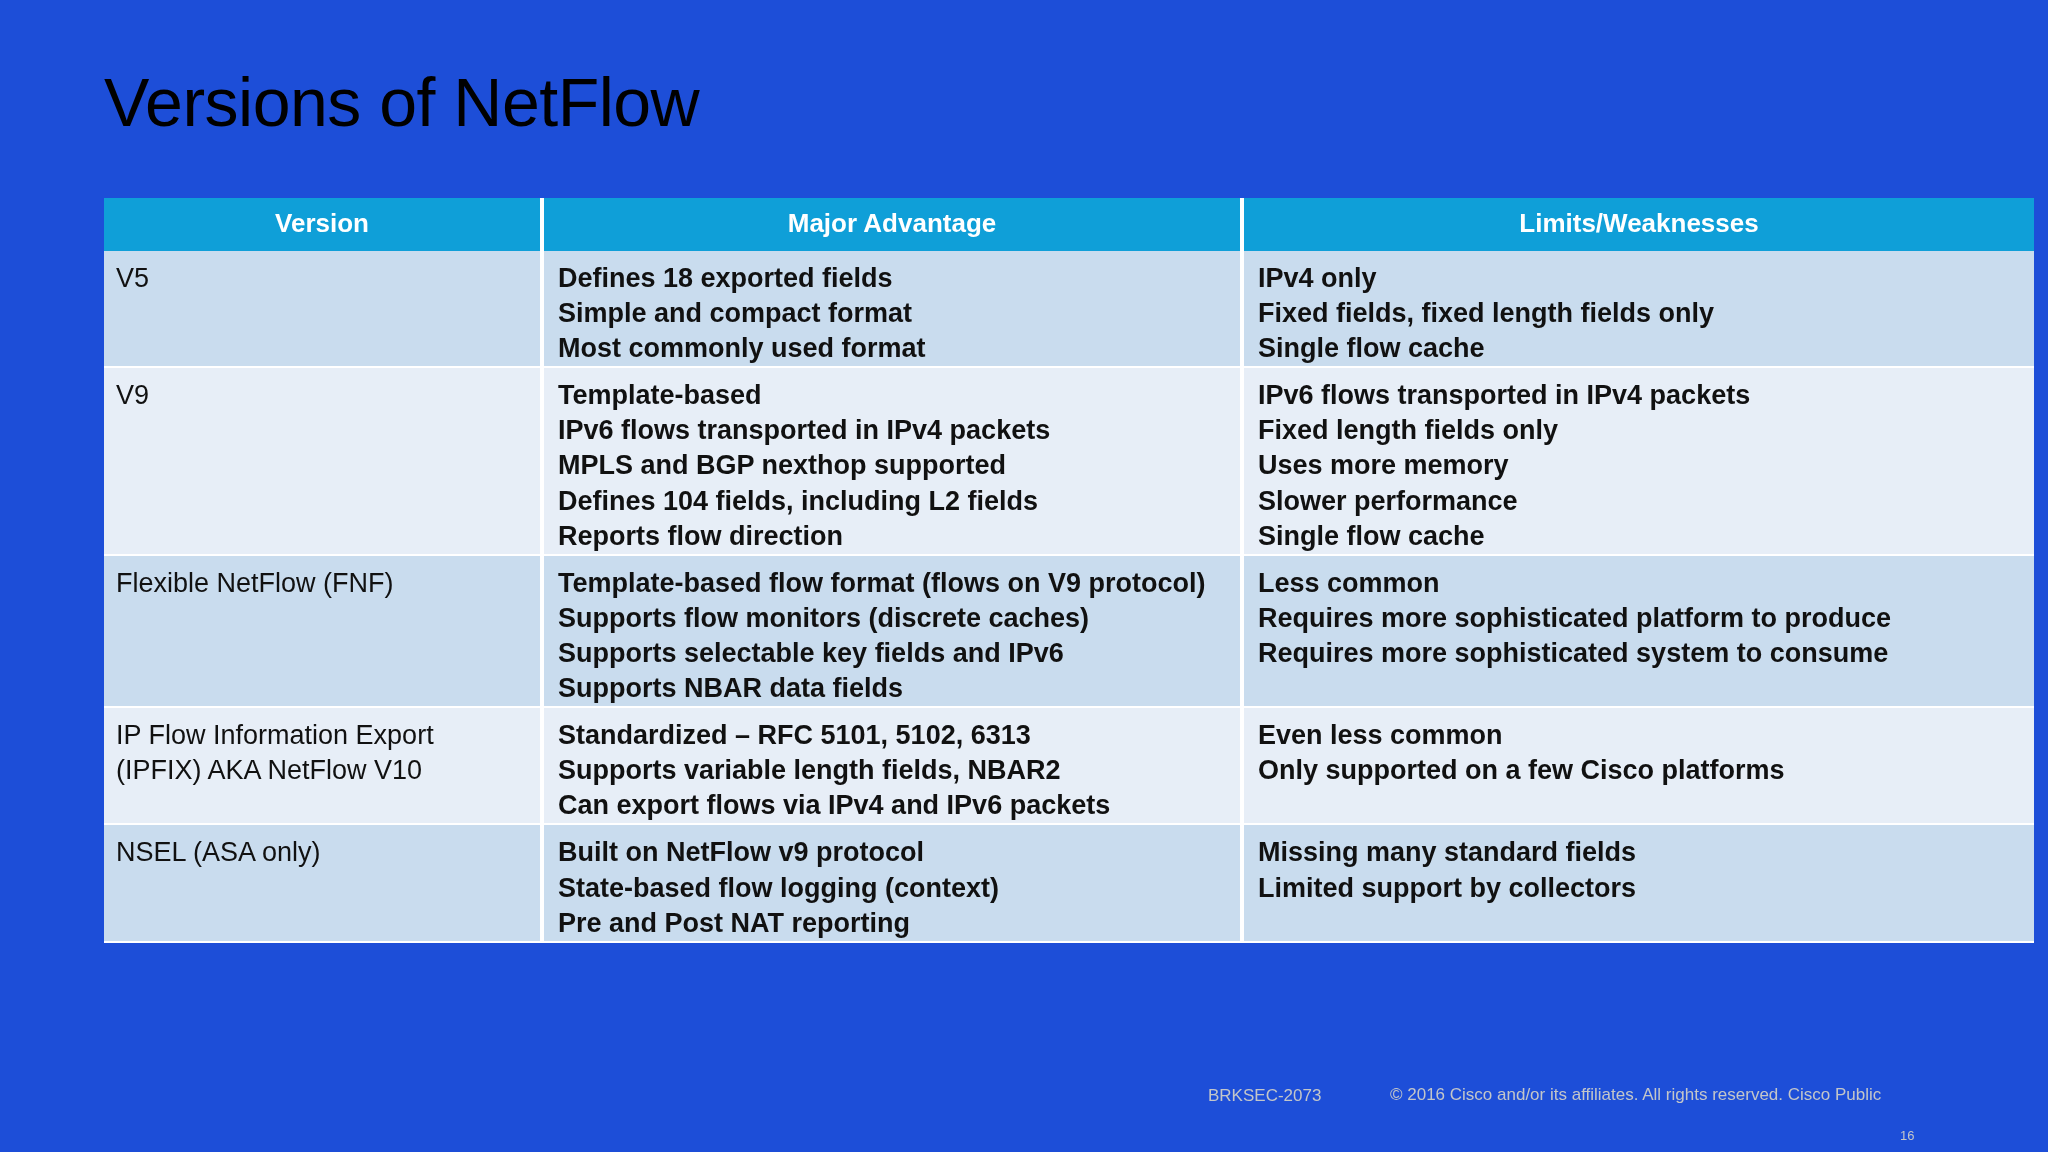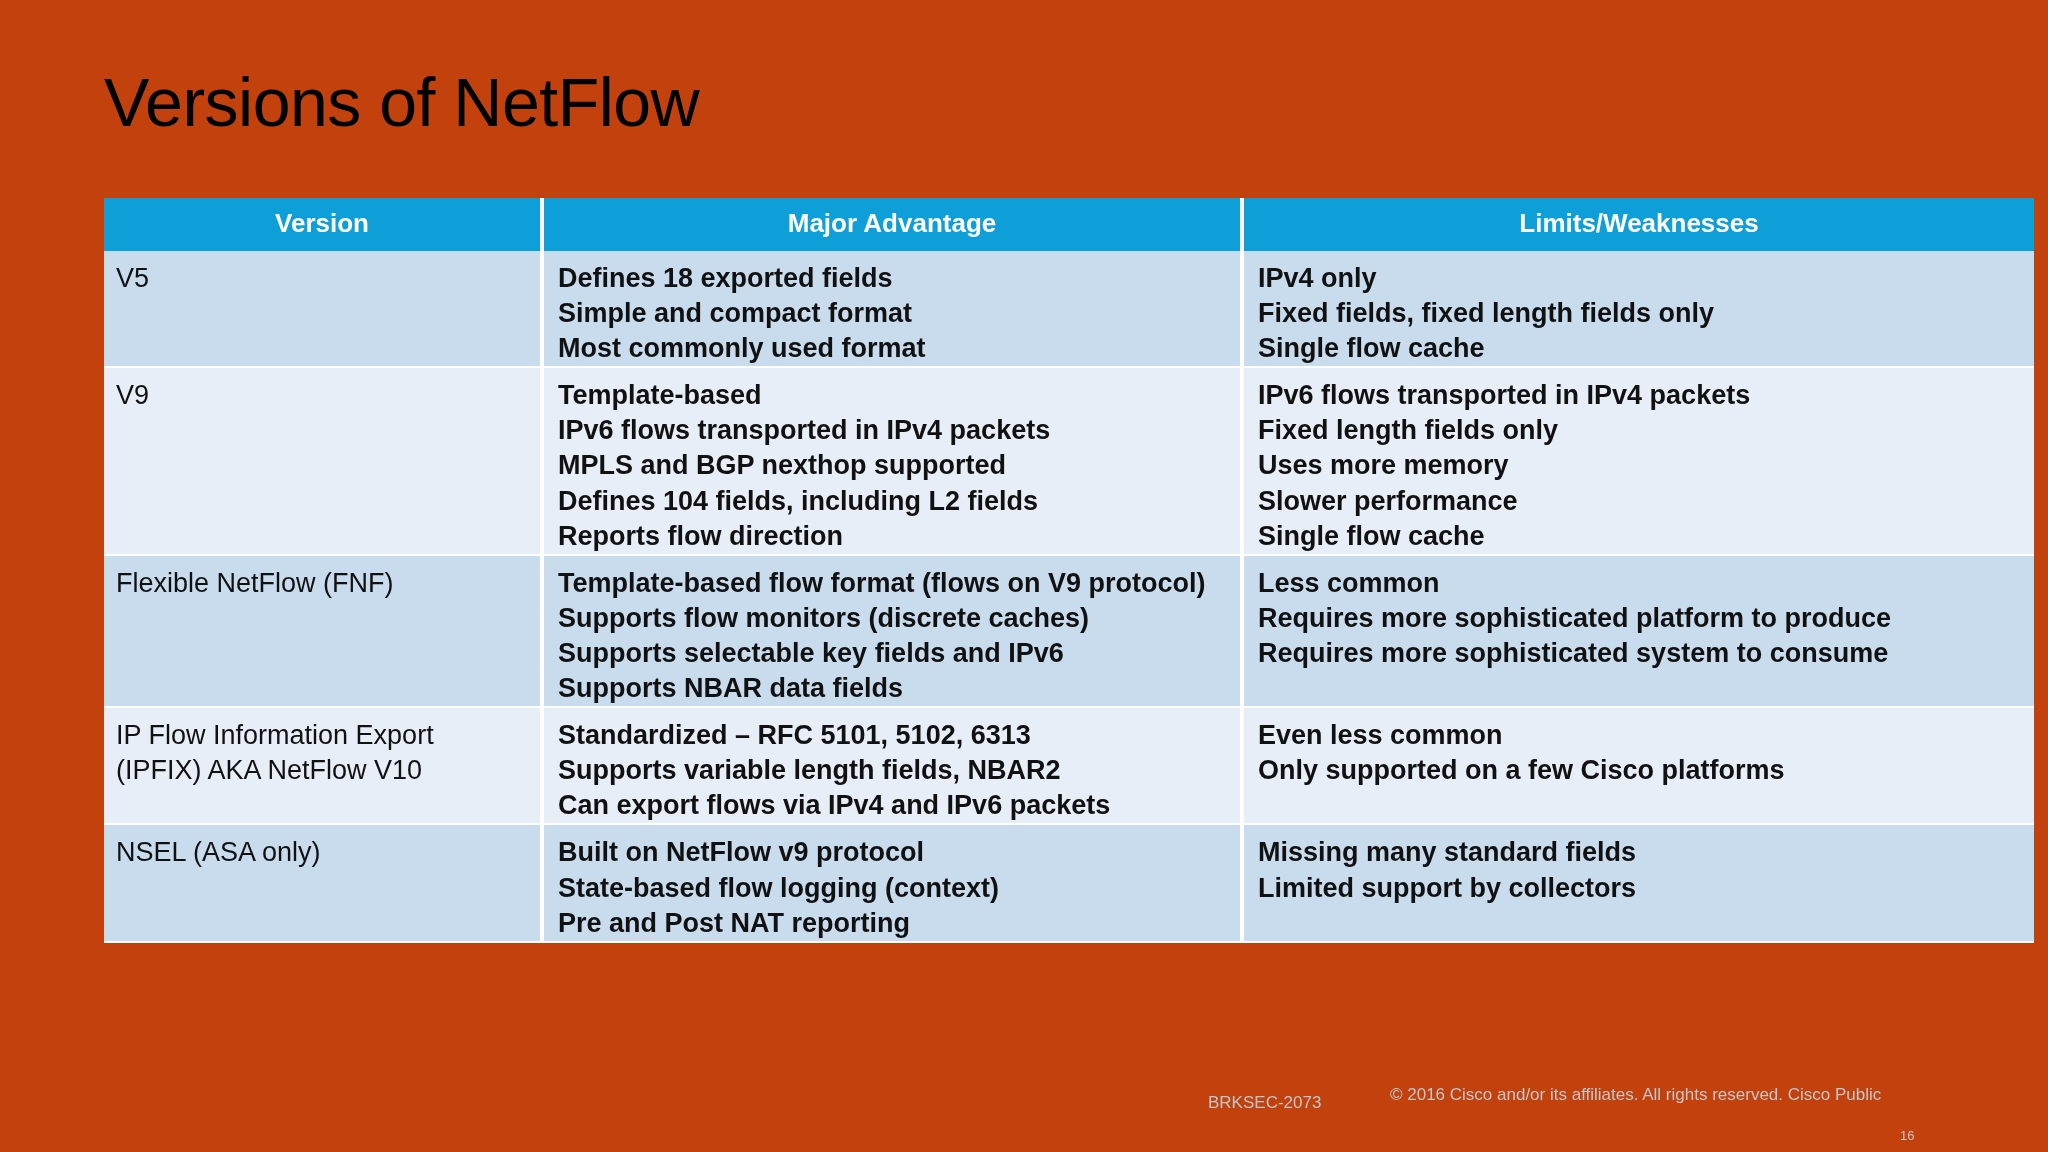--- a/index.html
+++ b/index.html
@@ -12,21 +12,21 @@
     height: 1152px;
     font-family: "Liberation Sans", sans-serif;
     color: #000000;
     overflow: hidden;
     position: relative;
   }
 
   .slide {
     position: absolute;
     inset: 0;
-    background: #c2410c;
+    background: #1d4ed8;
   }
 
   .slide-title {
     position: absolute;
     left: 104px;
     top: 68px;
     font-size: 68px;
     line-height: 1.0;
     font-weight: 400;
     letter-spacing: -0.5px;
@@ -88,21 +88,21 @@
     left: 0;
     top: 1085px;
     width: 2048px;
     height: 30px;
     font-size: 17px;
     color: #c3c6c9;
   }
   .footer .f-code {
     position: absolute;
     left: 1208px;
-    top: 8px;
+    top: 1px;
     white-space: nowrap;
   }
   .footer .f-copy {
     position: absolute;
     left: 1390px;
     top: 0;
     white-space: nowrap;
     text-align: right;
   }
   .page-number {

